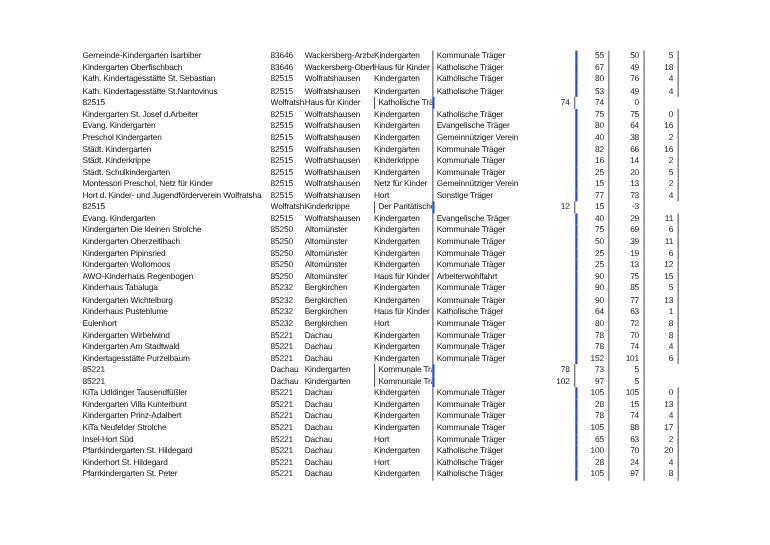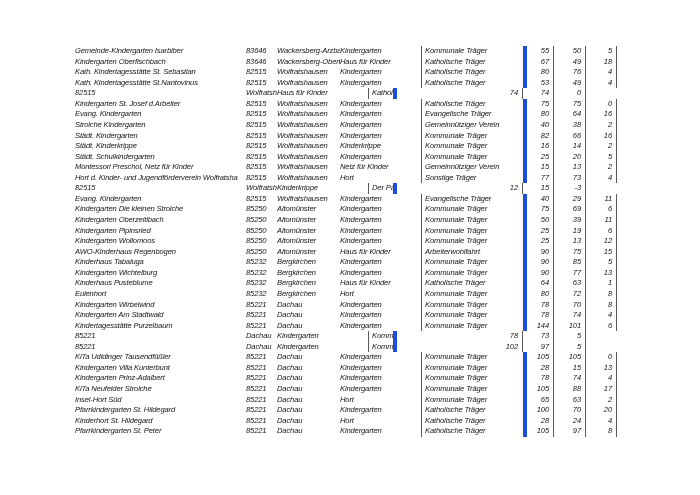--- a/index.html
+++ b/index.html
@@ -12,48 +12,46 @@
     background: #ffffff;
     font-family: "Liberation Sans", sans-serif;
     position: relative;
     overflow: hidden;
   }
   .sheet {
     position: absolute;
     left: 75px;
     top: 46px;
     width: 542px;
-    font-style: italic;
   }
   .row {
     display: grid;
     grid-template-columns: 171px 31px 63px 53px 130px 31px 32px 31px;
     height: 10.57px;
   }
   .cell {
     box-sizing: border-box;
     font-size: 7.6px;
     line-height: 10.6px;
     letter-spacing: -0.15px;
     color: #141414;
     white-space: nowrap;
     overflow: hidden;
   }
   .cell.traeger {
     border-left: 1px solid #5a5a5a;
     padding-left: 3px;
-    margin-left: 28px;
   }
   .cell.num {
     text-align: right;
     border-right: 1px solid #5a5a5a;
     padding-right: 4px;
   }
   .cell.n1 {
-    border-left: 4px solid #1d4ed8;
+    border-left: 2px solid #1d4ed8;
   }
 </style>
 </head>
 <body>
 
 <div class="sheet">
 
 <div class="row">
       <div class="cell name">Gemeinde-Kindergarten Isarbiber</div>
       <div class="cell plz">83646</div>
@@ -117,21 +115,21 @@
       <div class="cell name">Evang. Kindergarten</div>
       <div class="cell plz">82515</div>
       <div class="cell city">Wolfratshausen</div>
       <div class="cell type">Kindergarten</div>
       <div class="cell traeger">Evangelische Träger</div>
       <div class="cell num n1">80</div>
       <div class="cell num n2">64</div>
       <div class="cell num n3">16</div>
     </div>
     <div class="row">
-      <div class="cell name">Strolche Kindergarten</div>
+      <div class="cell name">Preschol Kindergarten</div>
       <div class="cell plz">82515</div>
       <div class="cell city">Wolfratshausen</div>
       <div class="cell type">Kindergarten</div>
       <div class="cell traeger">Gemeinnütziger Verein</div>
       <div class="cell num n1">40</div>
       <div class="cell num n2">38</div>
       <div class="cell num n3">2</div>
     </div>
     <div class="row">
       <div class="cell name">Städt. Kindergarten</div>
@@ -311,21 +309,21 @@
       <div class="cell num n1">78</div>
       <div class="cell num n2">74</div>
       <div class="cell num n3">4</div>
     </div>
     <div class="row">
       <div class="cell name">Kindertagesstätte Purzelbaum</div>
       <div class="cell plz">85221</div>
       <div class="cell city">Dachau</div>
       <div class="cell type">Kindergarten</div>
       <div class="cell traeger">Kommunale Träger</div>
-      <div class="cell num n1">144</div>
+      <div class="cell num n1">152</div>
       <div class="cell num n2">101</div>
       <div class="cell num n3">6</div>
     </div>
     <div class="row">
       <div class="cell plz">85221</div>
       <div class="cell city">Dachau</div>
       <div class="cell type">Kindergarten</div>
       <div class="cell traeger">Kommunale Träger</div>
       <div class="cell num n1">78</div>
       <div class="cell num n2">73</div>

